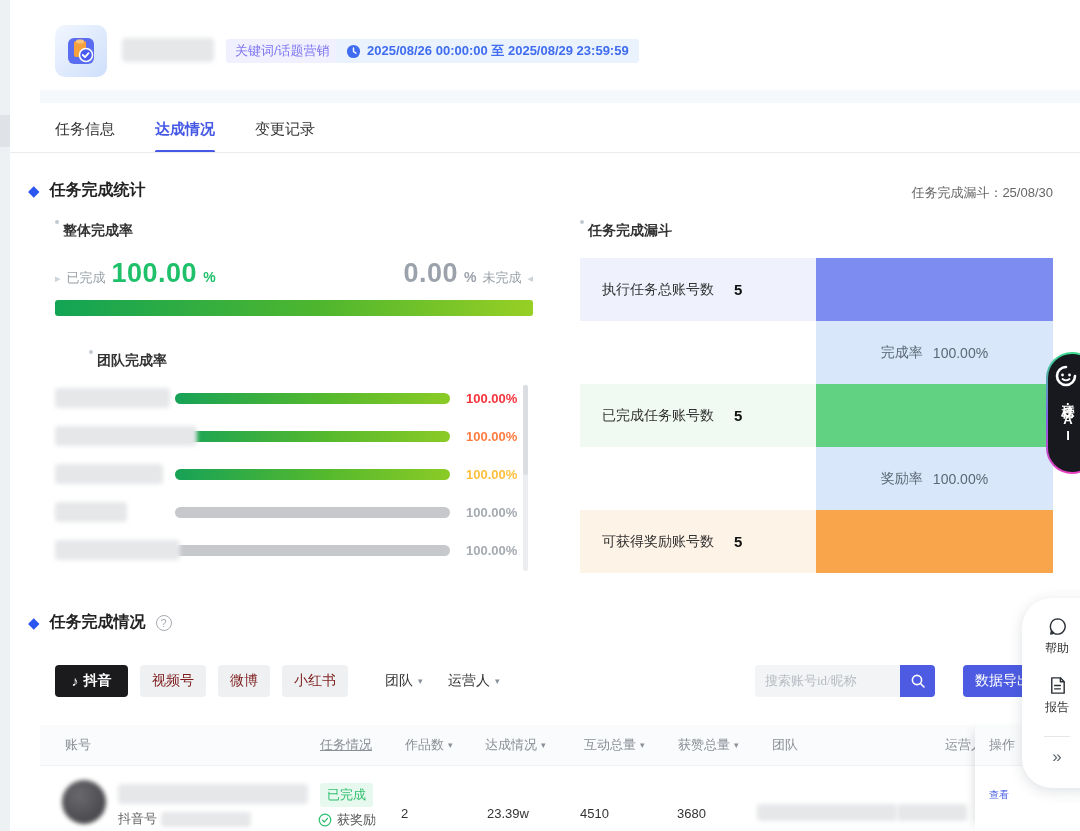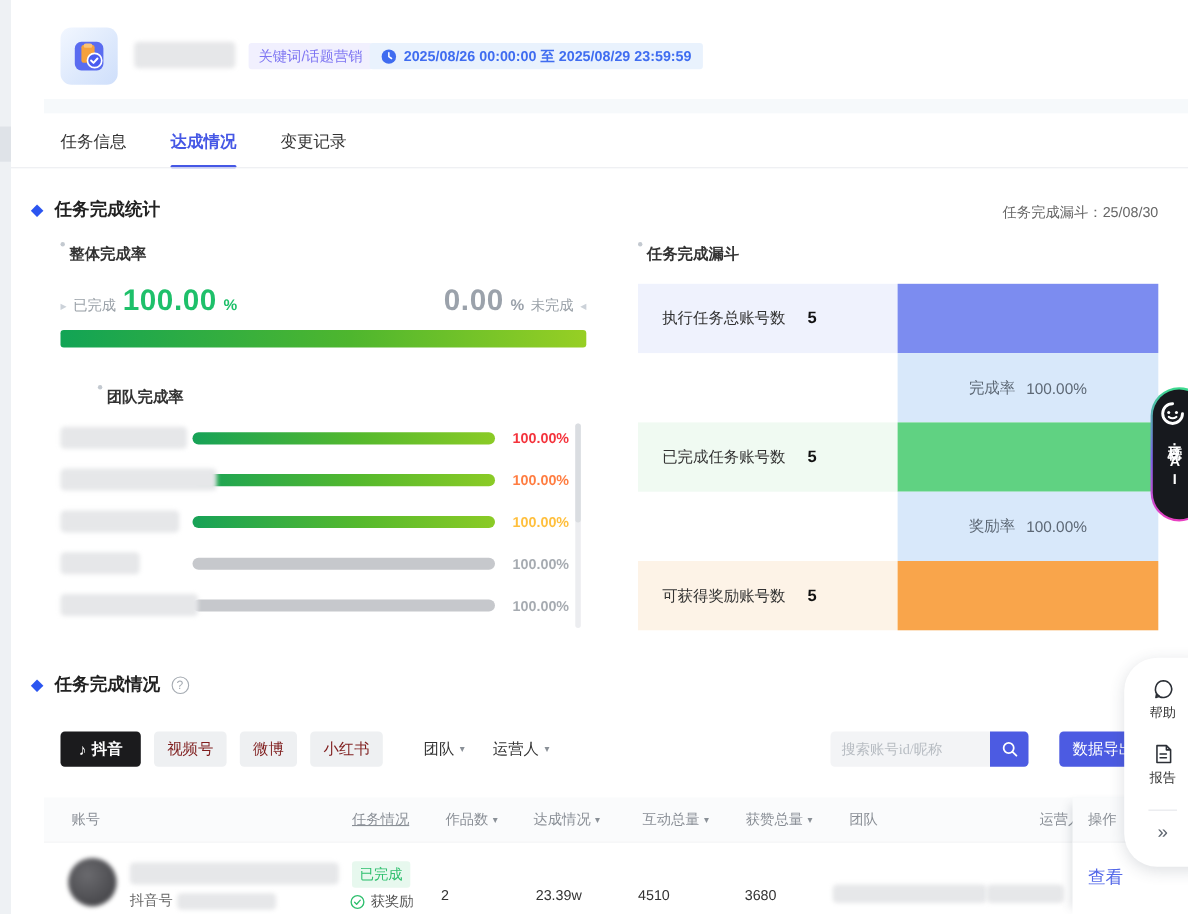--- a/index.html
+++ b/index.html
@@ -122,21 +122,21 @@
     padding:3px 7px; border-radius:3px; }
   .reward-line { position:absolute; left:278px; top:45px; display:flex; align-items:center; gap:5px; font-size:13px; color:#555; }
   .cellv { position:absolute; top:40px; font-size:13px; color:#333; font-weight:500; white-space:nowrap; }
   .team-blur-cell { position:absolute; left:717px; top:38px; width:140px; height:17px; }
   .op-blur-cell { position:absolute; left:857px; top:38px; width:70px; height:17px; }
   .fixed-col { position:absolute; left:935px; top:0; width:105px; height:106px; z-index:5;
     box-shadow:-7px 0 9px -6px rgba(60,70,90,.18); }
   .fixed-col .fc-head { height:40px; background:#fafbfc; display:flex; align-items:center; padding-left:14px;
     font-size:13px; color:#8a8f96; }
   .fixed-col .fc-body { height:66px; background:#fff; border-top:1px solid #f1f2f4; position:relative; }
-  .view-link { position:absolute; left:14px; top:22px; font-size:16px; color:#5468e8; cursor:pointer; }
+  .view-link { position:absolute; left:14px; top:22px; font-size:10px; color:#5468e8; cursor:pointer; }
 
   
   .float-panel { position:absolute; left:1022px; top:598px; width:70px; height:190px; background:#fff; z-index:40;
     border-radius:30px 0 0 30px; box-shadow:0 3px 14px rgba(50,60,80,.16); display:flex; flex-direction:column; align-items:center; padding-top:18px; }
   .fp-item { display:flex; flex-direction:column; align-items:center; gap:3px; font-size:12px; color:#333; cursor:pointer; margin-bottom:18px; }
   .fp-divider { width:26px; height:1px; background:#e4e6ea; margin:2px 0 10px; }
   .fp-chevron { font-size:17px; color:#5f6670; cursor:pointer; }
 
   svg { display:block; }
 </style>

